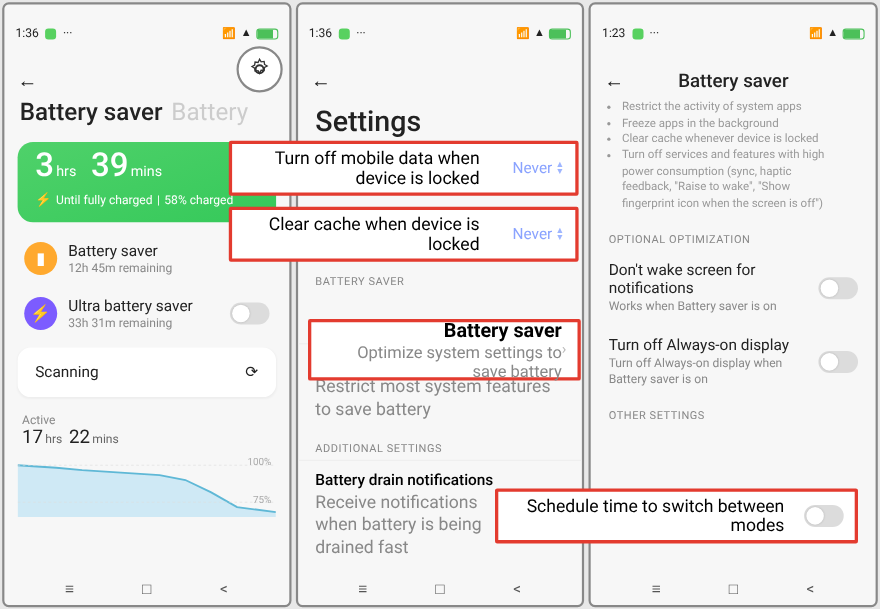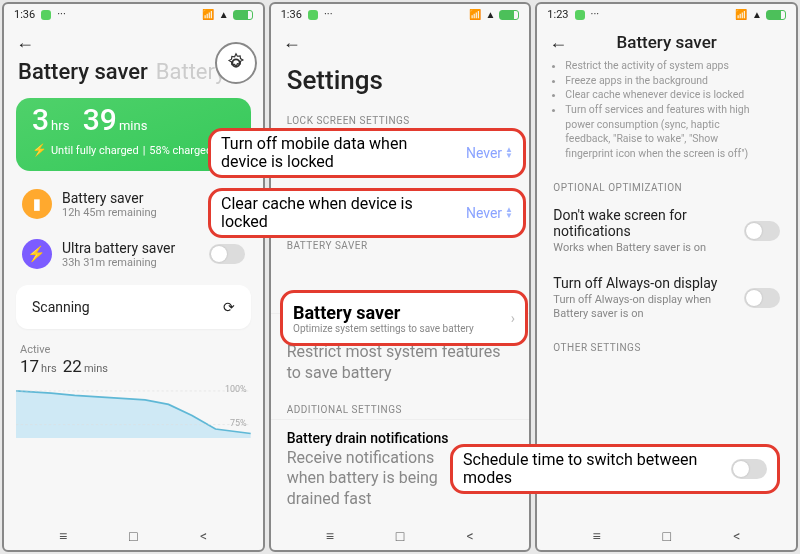--- a/index.html
+++ b/index.html
@@ -23,21 +23,21 @@
     display: flex;
     flex-direction: column;
     overflow: hidden;
     position: relative;
   }
   
   .status-bar {
     display: flex;
     justify-content: space-between;
     align-items: center;
-    padding: 4px 10px;
+    padding: 20px 10px;
     font-size: 11px;
     color: #222;
   }
   .status-left { display: flex; align-items: center; gap: 6px; }
   .status-dot {
     width: 10px; height: 10px; border-radius: 3px;
     background: #58d160;
   }
   .status-right { display: flex; align-items: center; gap: 4px; font-size: 10px; }
   .batt-pill {
@@ -219,32 +219,33 @@
     align-items: center;
   }
   .p3-item .txt { flex:1; }
   .p3-title { font-size: 14px; color:#222; }
   .p3-sub { font-size: 11px; color:#888; line-height:1.3; margin-top:2px;}
 
   
   .hl {
     position: absolute;
     border: 3px solid #e33b2f;
-    border-radius: 14px;
+    border-radius: 2px;
     background: #fff;
     z-index: 50;
     padding: 22px 10px;
     display: flex;
     align-items: center;
     font-size: 16px;
     color: #000;
+    text-align: right;
   }
   .hl .hl-right { margin-left:auto; color:#8aa3ff; font-size:14px; display:flex; align-items:center; gap:3px;}
   .hl .hl-col { display:flex; flex-direction:column; }
-  .hl-sub { font-size: 10px; color:#888; }
+  .hl-sub { font-size: 15px; color:#888; }
   .hl-bold { font-weight: 700; font-size:18px;}
 </style>
 </head>
 <body>
 
 <div class="panels">
 
   <div class="panel">
     <div class="status-bar">
       <div class="status-left">

